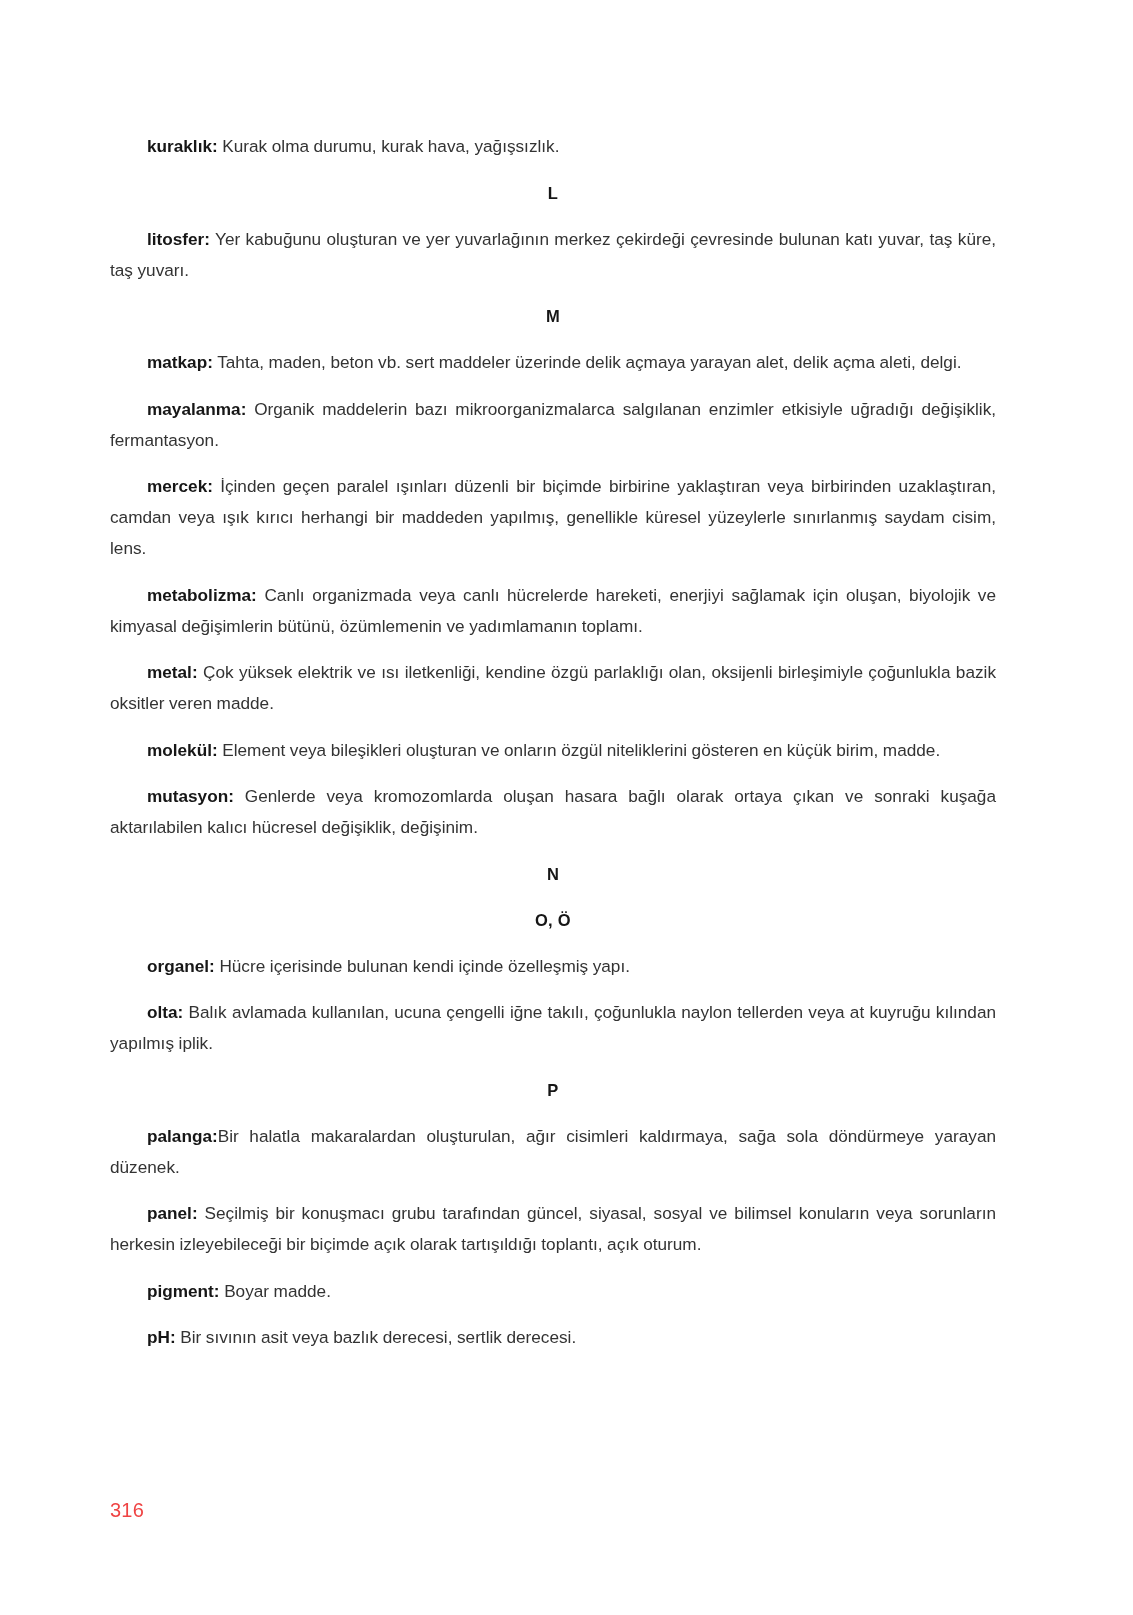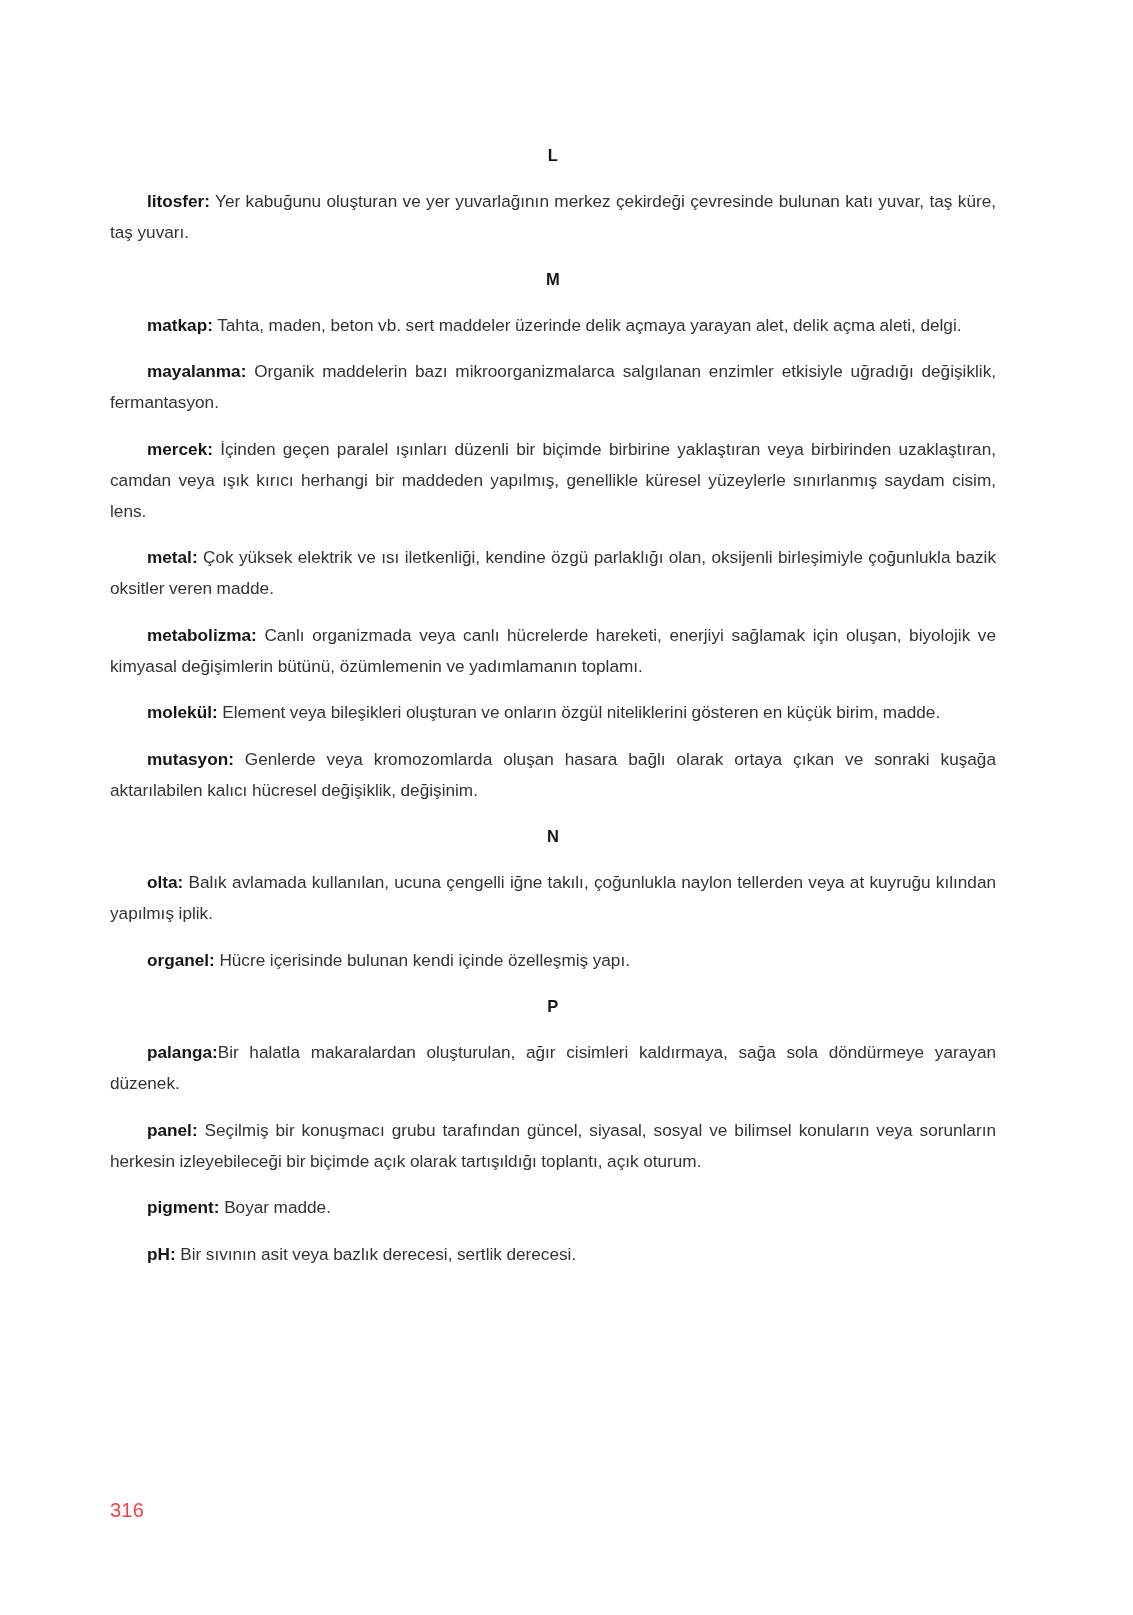--- a/index.html
+++ b/index.html
@@ -61,39 +61,43 @@
     font-size: 20px;
     color: #ef4444;
     letter-spacing: 0.2px;
   }
 </style>
 </head>
 <body>
 
 <div class="page">
   <div class="content">
+      <p class="entry"><span class="term">kuraklık:</span><span class="definition"> Kurak olma durumu, kurak hava, yağışsızlık.</span></p>
       <div class="divider-wrap">
         <p class="section-letter">L</p>
       </div>
       <p class="entry"><span class="term">litosfer:</span><span class="definition"> Yer kabuğunu oluşturan ve yer yuvarlağının merkez çekirdeği çevresinde bulunan katı yuvar, taş küre, taş yuvarı.</span></p>
       <div class="divider-wrap">
         <p class="section-letter">M</p>
       </div>
       <p class="entry"><span class="term">matkap:</span><span class="definition"> Tahta, maden, beton vb. sert maddeler üzerinde delik açmaya yarayan alet, delik açma aleti, delgi.</span></p>
       <p class="entry"><span class="term">mayalanma:</span><span class="definition"> Organik maddelerin bazı mikroorganizmalarca salgılanan enzimler etkisiyle uğradığı değişiklik, fermantasyon.</span></p>
       <p class="entry"><span class="term">mercek:</span><span class="definition"> İçinden geçen paralel ışınları düzenli bir biçimde birbirine yaklaştıran veya birbirinden uzaklaştıran, camdan veya ışık kırıcı herhangi bir maddeden yapılmış, genellikle küresel yüzeylerle sınırlanmış saydam cisim, lens.</span></p>
+      <p class="entry"><span class="term">metabolizma:</span><span class="definition"> Canlı organizmada veya canlı hücrelerde hareketi, enerjiyi sağlamak için oluşan, biyolojik ve kimyasal değişimlerin bütünü, özümlemenin ve yadımlamanın toplamı.</span></p>
       <p class="entry"><span class="term">metal:</span><span class="definition"> Çok yüksek elektrik ve ısı iletkenliği, kendine özgü parlaklığı olan, oksijenli birleşimiyle çoğunlukla bazik oksitler veren madde.</span></p>
-      <p class="entry"><span class="term">metabolizma:</span><span class="definition"> Canlı organizmada veya canlı hücrelerde hareketi, enerjiyi sağlamak için oluşan, biyolojik ve kimyasal değişimlerin bütünü, özümlemenin ve yadımlamanın toplamı.</span></p>
       <p class="entry"><span class="term">molekül:</span><span class="definition"> Element veya bileşikleri oluşturan ve onların özgül niteliklerini gösteren en küçük birim, madde.</span></p>
       <p class="entry"><span class="term">mutasyon:</span><span class="definition"> Genlerde veya kromozomlarda oluşan hasara bağlı olarak ortaya çıkan ve sonraki kuşağa aktarılabilen kalıcı hücresel değişiklik, değişinim.</span></p>
       <div class="divider-wrap">
         <p class="section-letter">N</p>
       </div>
+      <div class="divider-wrap">
+        <p class="section-letter">O, Ö</p>
+      </div>
+      <p class="entry"><span class="term">organel:</span><span class="definition"> Hücre içerisinde bulunan kendi içinde özelleşmiş yapı.</span></p>
       <p class="entry"><span class="term">olta:</span><span class="definition"> Balık avlamada kullanılan, ucuna çengelli iğne takılı, çoğunlukla naylon tellerden veya at kuyruğu kılından yapılmış iplik.</span></p>
-      <p class="entry"><span class="term">organel:</span><span class="definition"> Hücre içerisinde bulunan kendi içinde özelleşmiş yapı.</span></p>
       <div class="divider-wrap">
         <p class="section-letter">P</p>
       </div>
       <p class="entry"><span class="term">palanga:</span><span class="definition">Bir halatla makaralardan oluşturulan, ağır cisimleri kaldırmaya, sağa sola döndürmeye yarayan düzenek.</span></p>
       <p class="entry"><span class="term">panel:</span><span class="definition"> Seçilmiş bir konuşmacı grubu tarafından güncel, siyasal, sosyal ve bilimsel konuların veya sorunların herkesin izleyebileceği bir biçimde açık olarak tartışıldığı toplantı, açık oturum.</span></p>
       <p class="entry"><span class="term">pigment:</span><span class="definition"> Boyar madde.</span></p>
       <p class="entry"><span class="term">pH:</span><span class="definition"> Bir sıvının asit veya bazlık derecesi, sertlik derecesi.</span></p>
     </div>
   <div class="page-number">316</div>
 </div>

